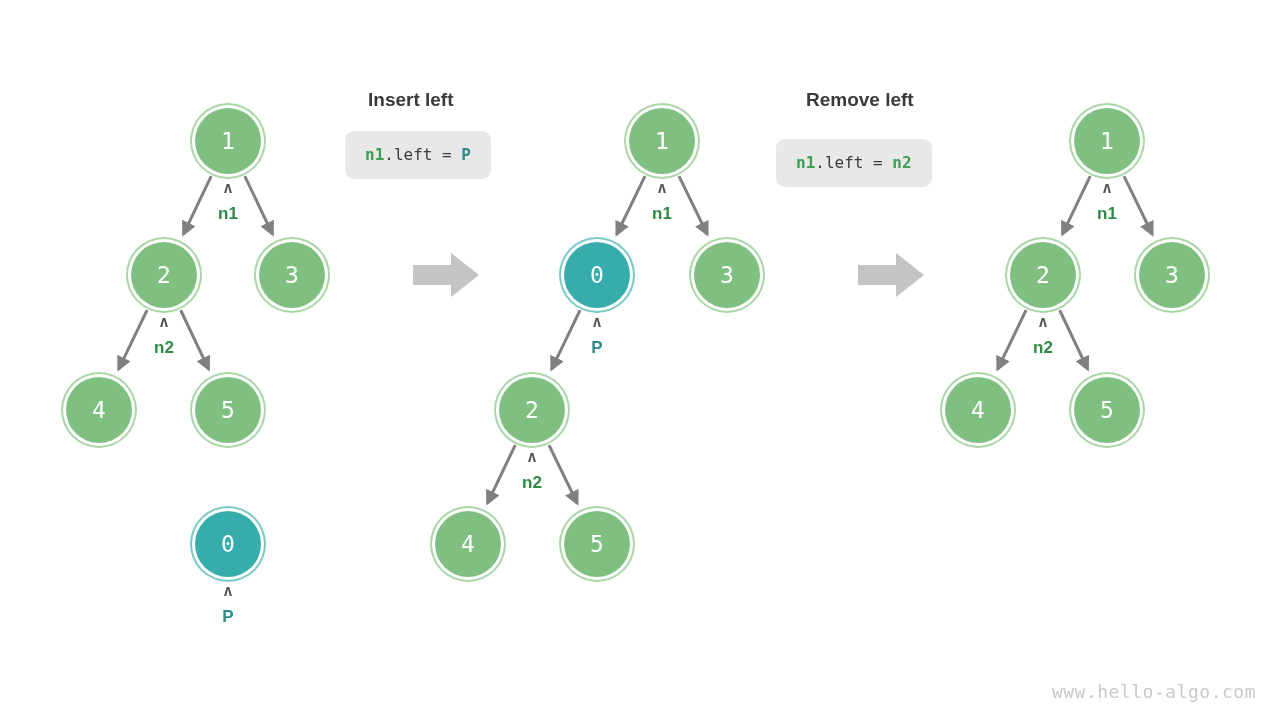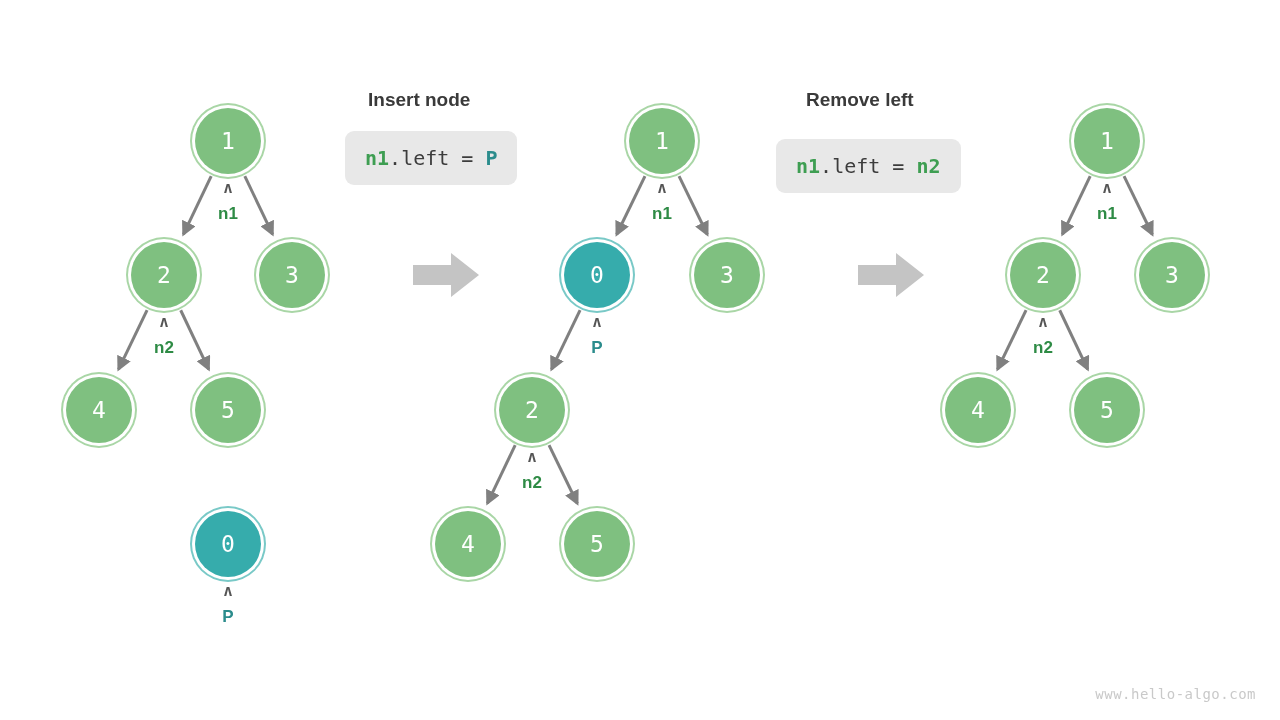--- a/index.html
+++ b/index.html
@@ -81,40 +81,40 @@
     font-weight: 700;
     color: #3a3a3a;
     white-space: nowrap;
   }
   .codebox {
     position: absolute;
     background: #E8E8E8;
     border-radius: 9px;
     padding: 12px 20px;
     font-family: "DejaVu Sans Mono", "Liberation Mono", monospace;
-    font-size: 20px;
+    font-size: 16px;
     line-height: 1.5;
     color: #3c3c3c;
     white-space: nowrap;
   }
   .codebox .var-green { color: #3E9E52; font-weight: 700; }
   .codebox .var-teal  { color: #2B8C8C; font-weight: 700; }
   .codebox .plain     { color: #3c3c3c; font-weight: 400; }
 
   .block-arrow {
     position: absolute;
     width: 66px;
     height: 44px;
   }
   .watermark {
     position: absolute;
     right: 24px;
     bottom: 18px;
     font-family: "DejaVu Sans Mono", "Liberation Mono", monospace;
-    font-size: 14px;
+    font-size: 18px;
     color: #c9c9c9;
     letter-spacing: 0.5px;
   }
 </style>
 </head>
 <body>
 
 <div id="stage">
   <svg id="edges">
     <defs>
@@ -185,21 +185,21 @@
       <div class="ptr" style="left: 1072px; top: 181px;">
         <span class="caret">ʌ</span>
         <span class="plabel green">n1</span>
       </div>
       <div class="ptr" style="left: 1008px; top: 315px;">
         <span class="caret">ʌ</span>
         <span class="plabel green">n2</span>
       </div>
     </div>
   <div id="titles-layer">
-      <div class="section-title" style="left: 368px; top: 89px;">Insert node</div>
+      <div class="section-title" style="left: 368px; top: 89px;">Insert left</div>
       <div class="section-title" style="left: 806px; top: 89px;">Remove left</div>
     </div>
   <div id="codeboxes-layer">
       <div class="codebox" style="left: 345px; top: 131px;">
         <div><span class="var-green">n1</span><span class="plain">.left = </span><span class="var-teal">P</span></div>
       </div>
       <div class="codebox" style="left: 776px; top: 139px;">
         <div><span class="var-green">n1</span><span class="plain">.left = </span><span class="var-green">n2</span></div>
       </div>
     </div>

